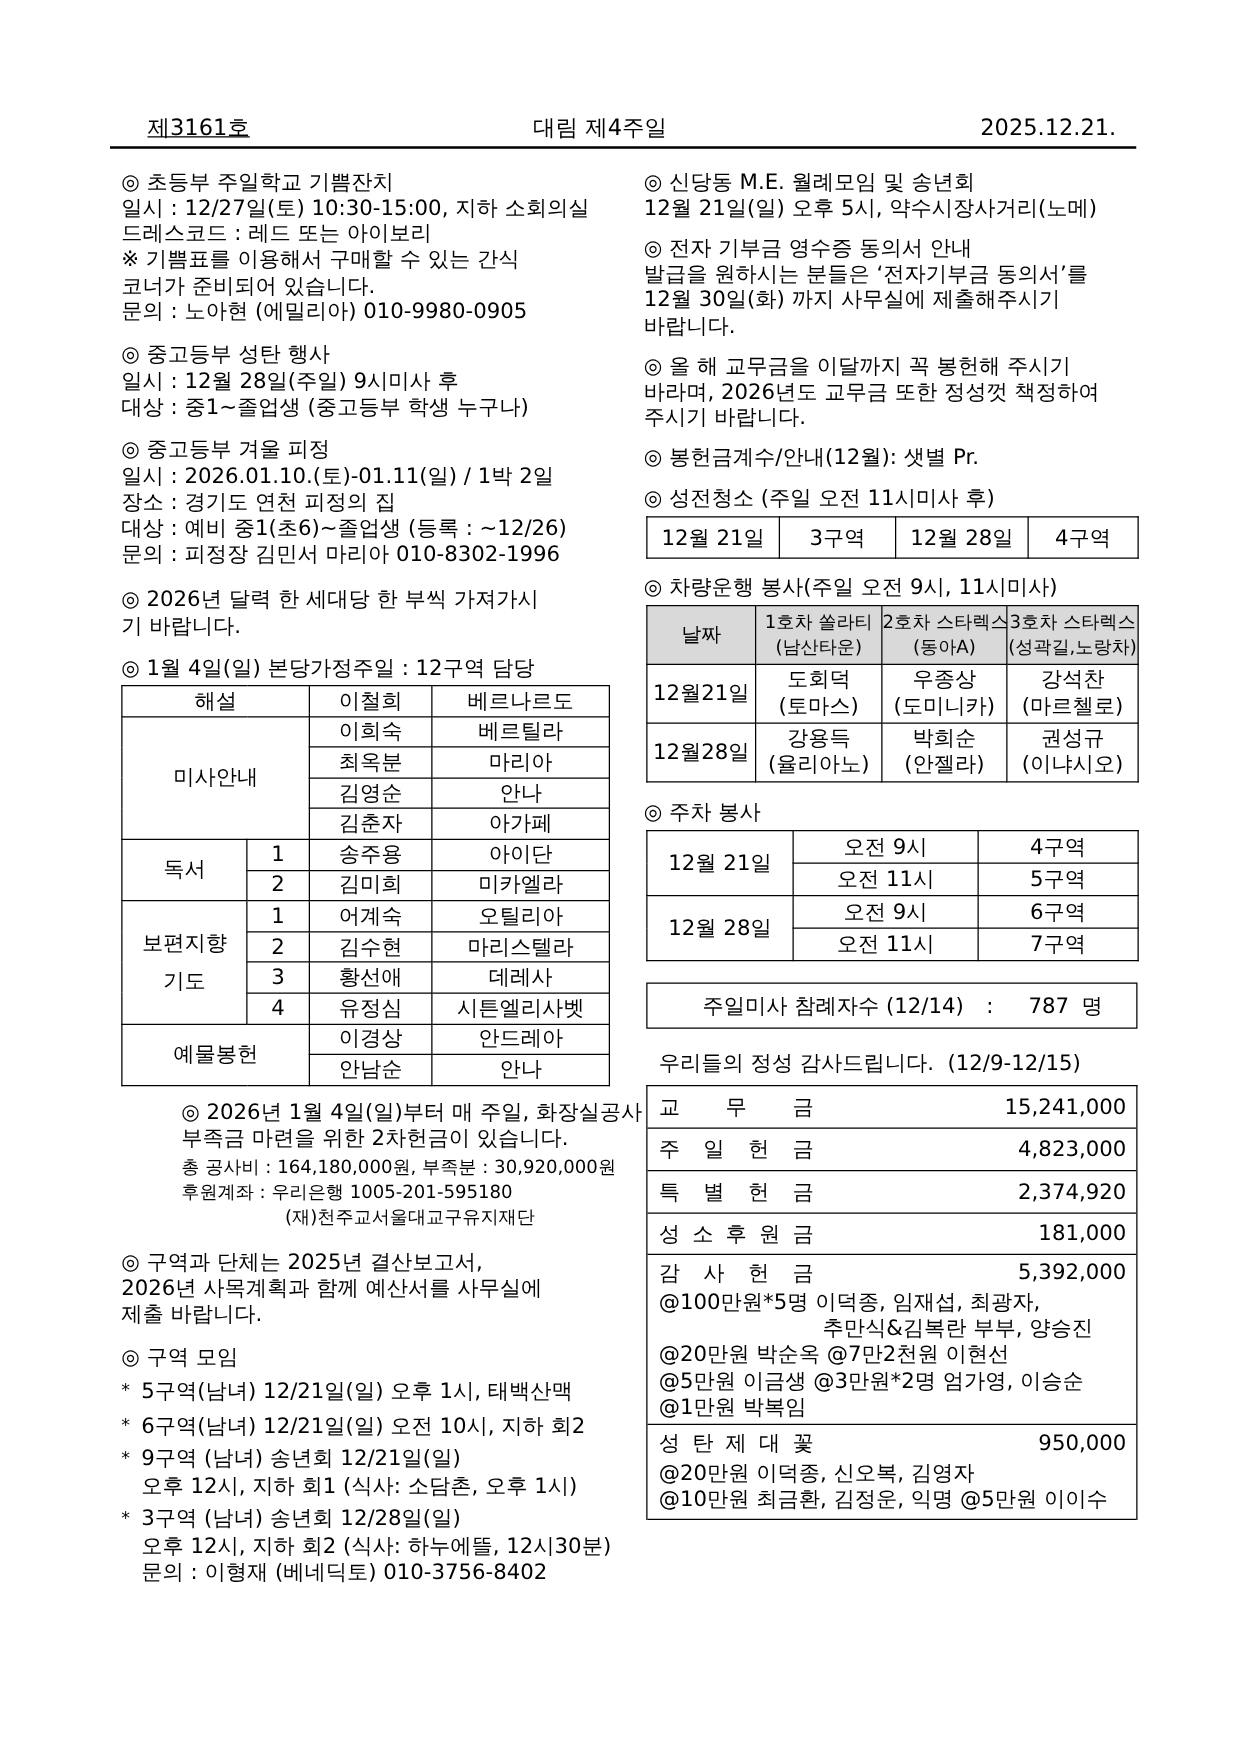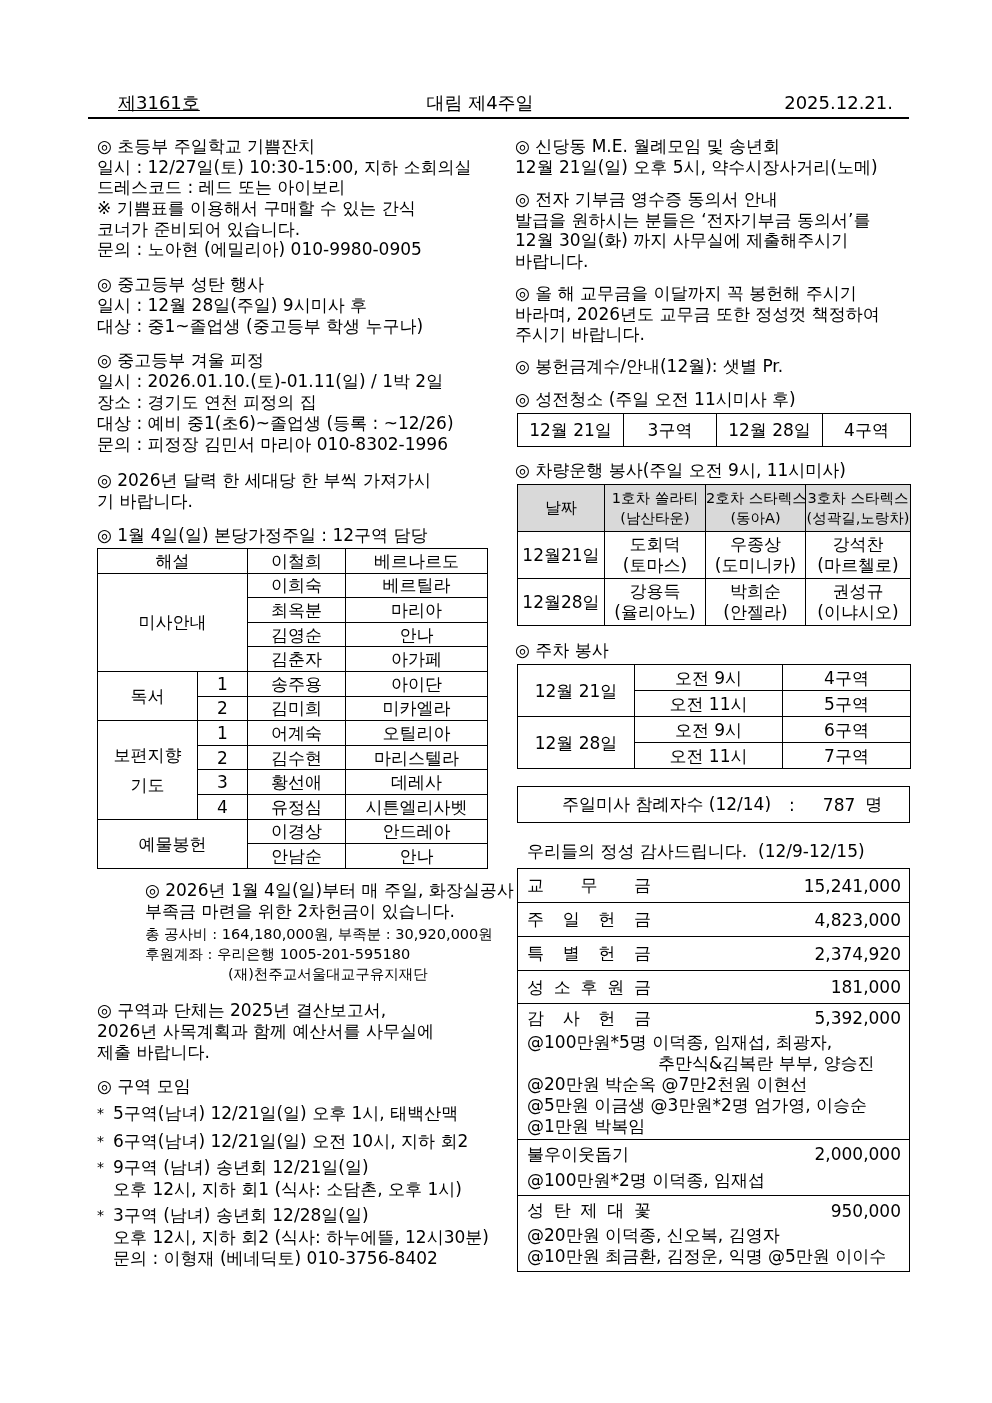--- a/index.html
+++ b/index.html
@@ -357,27 +357,20 @@
     <div class="head" style="height:28px;">
       <span class="lab">감 사 헌 금</span>
       <span class="amt">5,392,000</span>
     </div>
     <div class="det">@100만원*5명  이덕종, 임재섭, 최광자,</div>
     <div class="det indent">추만식&amp;김복란 부부, 양승진</div>
     <div class="det">@20만원 박순옥   @7만2천원 이현선</div>
     <div class="det">@5만원  이금생   @3만원*2명  엄가영, 이승순</div>
     <div class="det">@1만원  박복임</div>
   </div>
-  <div class="row" style="padding-bottom:3px;">
-    <div class="head" style="height:28px;">
-      <span class="lab free">불우이웃돕기</span>
-      <span class="amt">2,000,000</span>
-    </div>
-    <div class="det" style="height:24px;line-height:24px;">@100만원*2명  이덕종, 임재섭</div>
-  </div>
   <div class="row" style="padding-bottom:4px;">
     <div class="head" style="height:29px;">
       <span class="lab">성 탄 제 대 꽃</span>
       <span class="amt">950,000</span>
     </div>
     <div class="det">@20만원 이덕종, 신오복, 김영자</div>
     <div class="det">@10만원 최금환, 김정운, 익명  @5만원 이이수</div>
   </div>
 </div>
 

